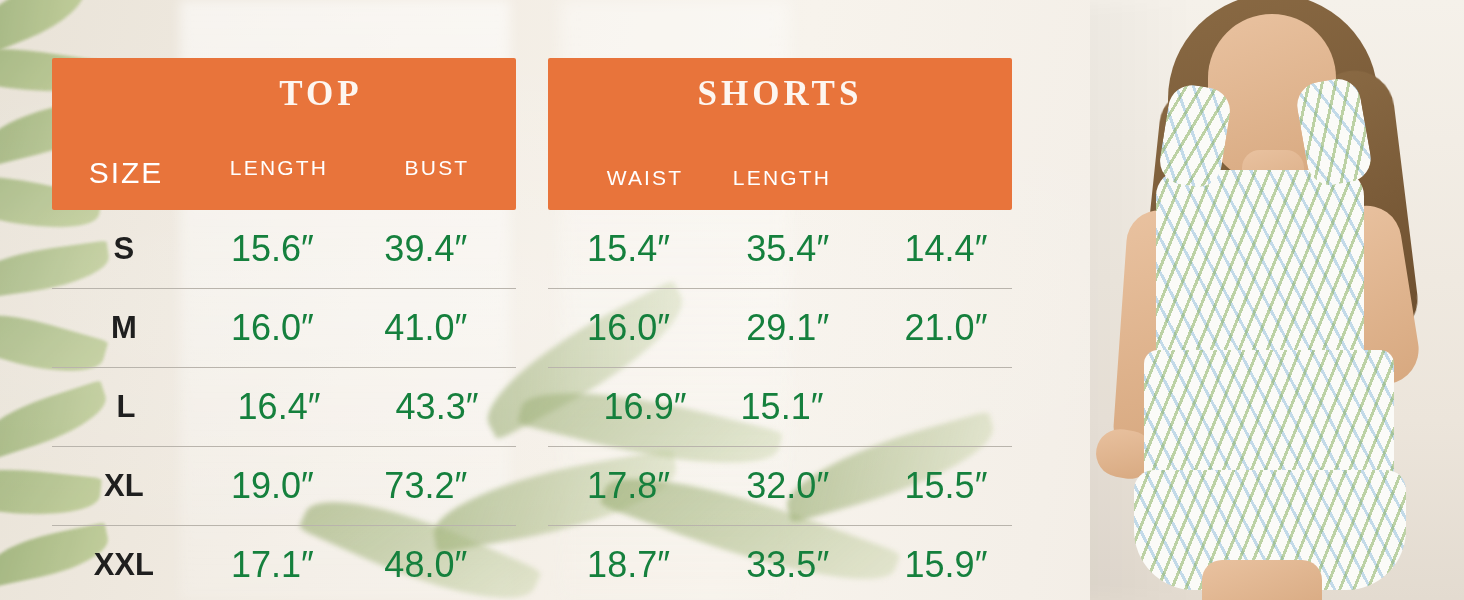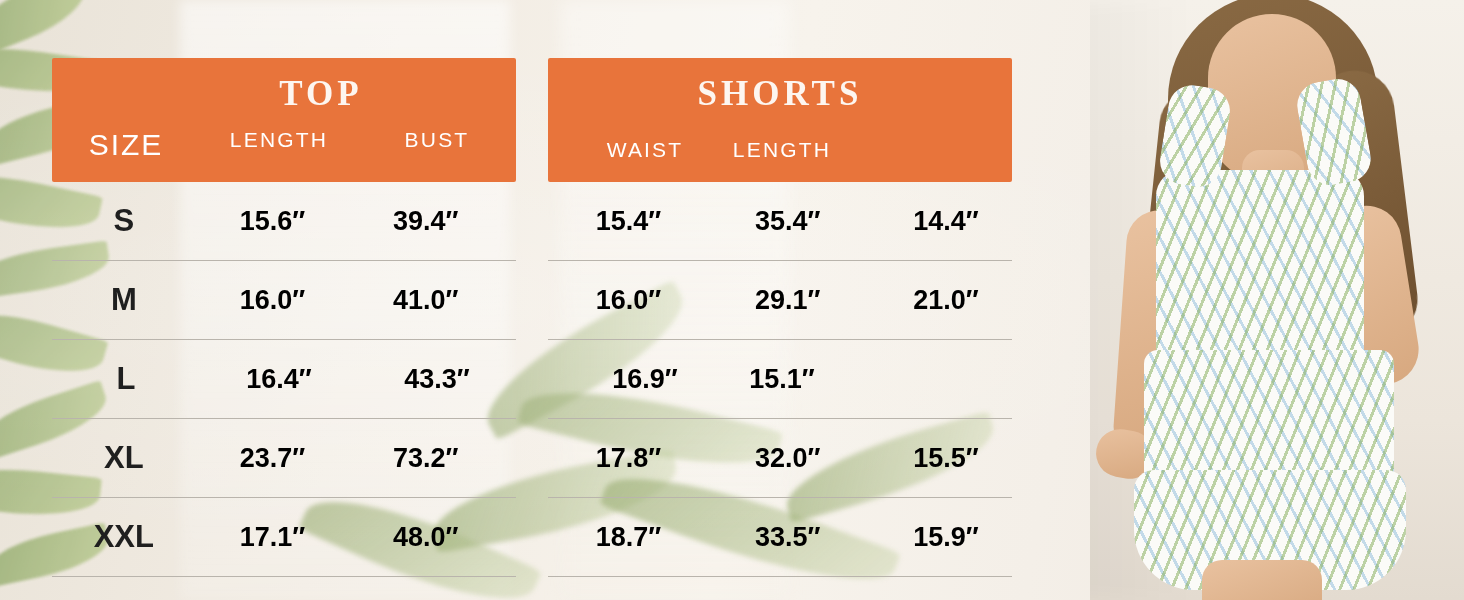--- a/index.html
+++ b/index.html
@@ -101,21 +101,21 @@
   
   .chart {
     position: absolute;
     left: 52px;
     top: 58px;
     width: 960px;
   }
   .chart-head {
     display: flex;
     gap: 32px;
-    height: 124px;
+    height: 152px;
   }
   .head-block {
     position: relative;
     background: var(--accent, #e8743b);
     color: #ffffff;
     border-radius: 2px;
   }
   .head-top { width: 464px; }
   .head-shorts { width: 464px; }
   .group-title {
@@ -155,23 +155,23 @@
   .col-slen   { width: 136px; }
 
   .rows { margin-top: 0; }
   .row {
     display: flex;
     height: 78px;
     align-items: center;
   }
   .row .cell {
     text-align: center;
-    font-size: 27px;
-    color: #000000;
-    font-weight: 700;
+    font-size: 36px;
+    color: #15803d;
+    font-weight: 400;
   }
   .row .cell.size-label {
     font-size: 31px;
     font-weight: 700;
     color: #1f1f1f;
   }
   .group-gap { width: 32px; }
 
   .rule {
     height: 1px;
@@ -306,21 +306,21 @@
           <div class="cell col-waist">16.9″</div>
           <div class="cell col-slen">15.1″</div>
         </div>
         <div class="rules">
           <div class="rule" style="background: rgb(185, 180, 172);"></div>
             <div class="rule" style="background: rgb(185, 180, 172);"></div>
         </div>
 
         <div class="row">
           <div class="cell size-label col-size">XL</div>
-          <div class="cell col-len">23.7″</div>
+          <div class="cell col-len">19.0″</div>
           <div class="cell col-bust">73.2″</div>
           <div class="group-gap"></div>
           <div class="cell col-waist">17.8″</div>
           <div class="cell col-cuffs">32.0″</div>
           <div class="cell col-slen">15.5″</div>
         </div>
         <div class="rules">
           <div class="rule" style="background: rgb(185, 180, 172);"></div>
             <div class="rule" style="background: rgb(185, 180, 172);"></div>
         </div>

